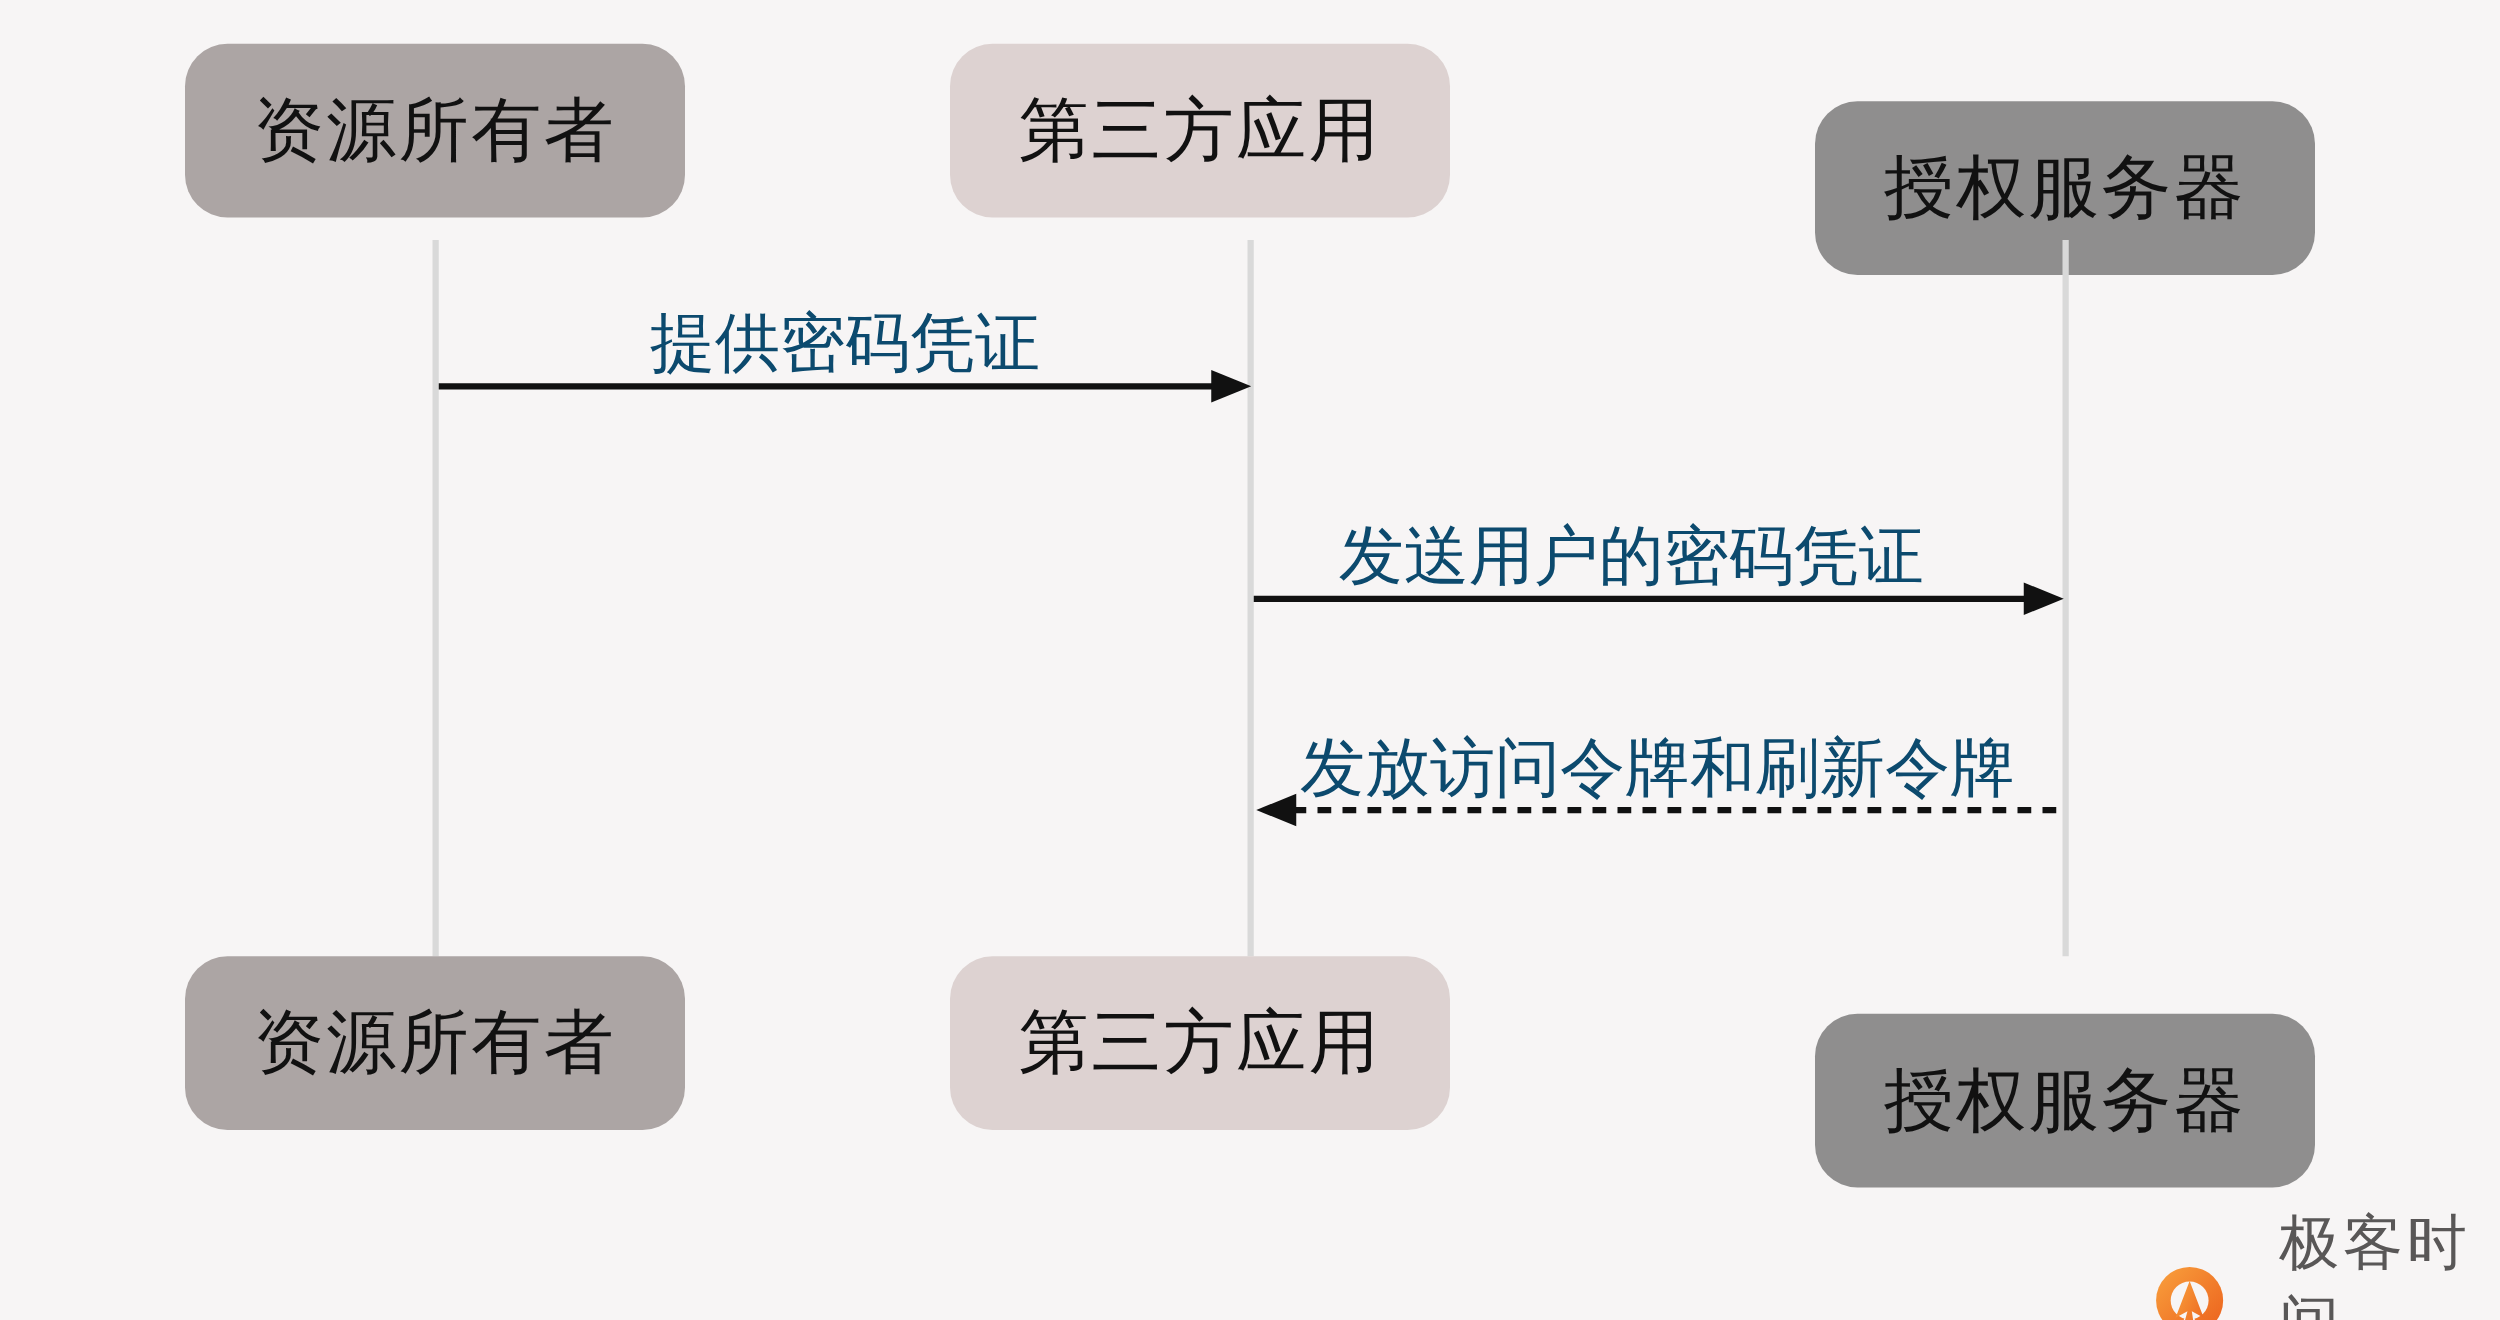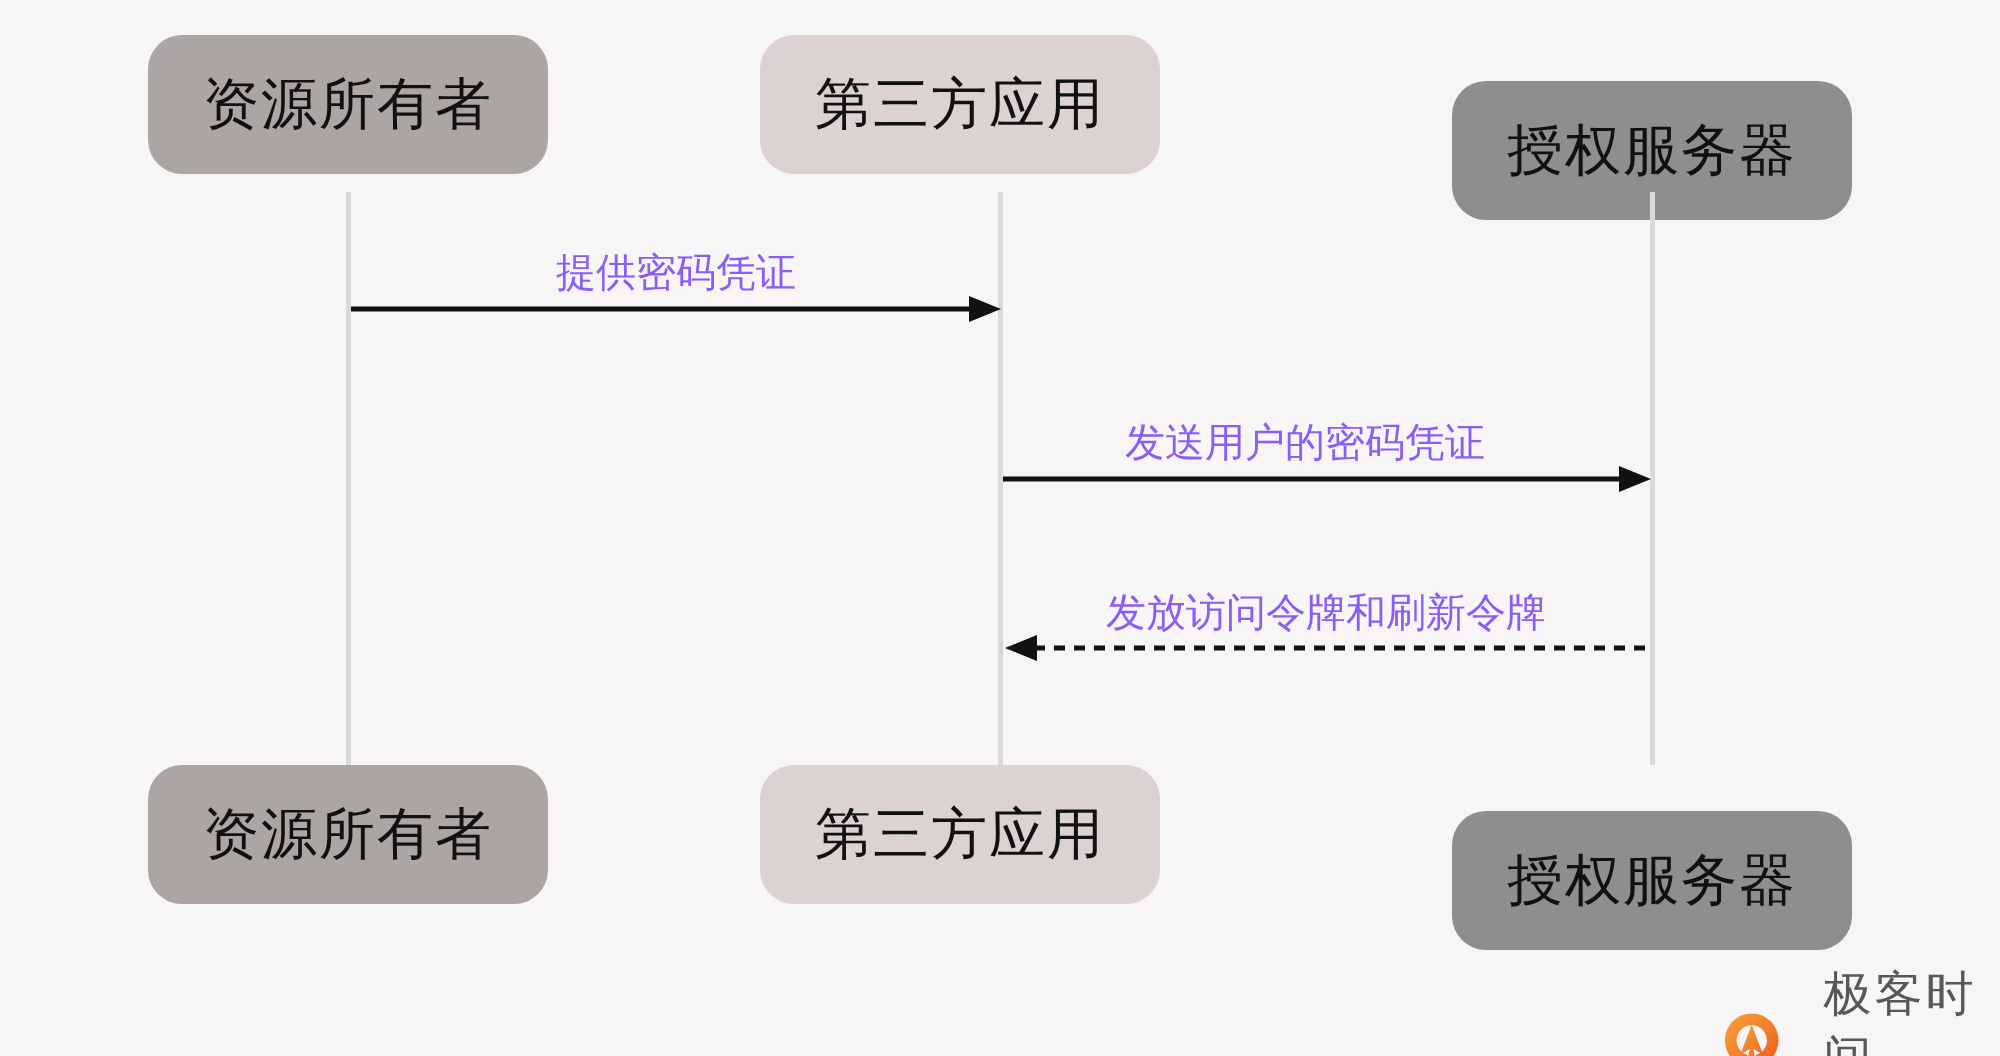--- a/index.html
+++ b/index.html
@@ -52,24 +52,25 @@
     height: 1056px;
   }
   .overlay line { stroke: #111; stroke-width: 5; }
   .overlay line.dashed { stroke-dasharray: 11 9; }
   .overlay polygon { fill: #111; }
 
   
   .msg-label {
     position: absolute;
     transform: translateX(-50%);
-    font-size: 40px;
+    font-size: 52px;
     line-height: 1.2;
-    color: #8b5cf6;
+    color: #0c4a6e;
     white-space: nowrap;
+    font-family: Liberation Mono, monospace;
   }
 
   
   .logo {
     position: absolute;
     left: 1724px;
     top: 962px;
     display: flex;
     align-items: flex-end;
     gap: 34px;

